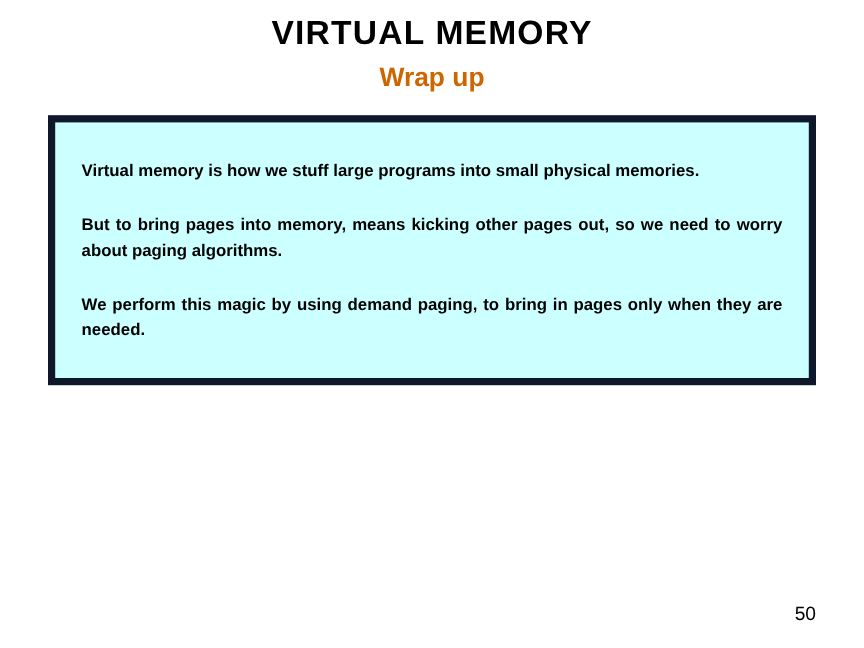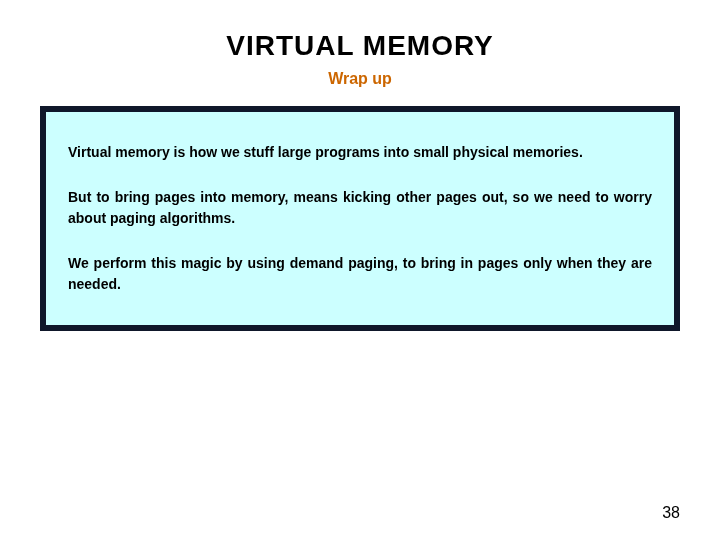--- a/index.html
+++ b/index.html
@@ -13,38 +13,38 @@
       height: 540px;
       background: #ffffff;
       font-family: Arial, sans-serif;
       position: relative;
       overflow: hidden;
     }
 
     .page-container {
       width: 720px;
       height: 388px;
-      padding: 20px 40px;
+      padding: 2px 40px;
       display: flex;
       flex-direction: column;
       align-items: center;
     }
 
     .main-title {
       font-size: 28px;
       font-weight: bold;
       color: #000000;
       text-align: center;
       margin-top: 10px;
       margin-bottom: 8px;
       letter-spacing: 1px;
     }
 
     .subtitle {
-      font-size: 16px;
+      font-size: 22px;
       font-weight: bold;
       color: #cc6600;
       text-align: left;
       margin-bottom: 18px;
     }
 
     .content-box {
       background-color: #ccffff;
       border: 6px solid #0f172a;
       width: 100%;
@@ -82,13 +82,13 @@
   <h1 class="main-title">VIRTUAL MEMORY</h1>
   <h2 class="subtitle">Wrap up</h2>
 
   <div class="content-box">
     <p class="paragraph">Virtual memory is how we stuff large programs into small physical memories.</p>
     <p class="paragraph">But to bring pages into memory, means kicking other pages out, so we need to worry about paging algorithms.</p>
     <p class="paragraph">We perform this magic by using demand paging, to bring in pages only when they are needed.</p>
   </div>
 </div>
 
-<div class="page-number">38</div>
+<div class="page-number">50</div>
 
 </body></html>

